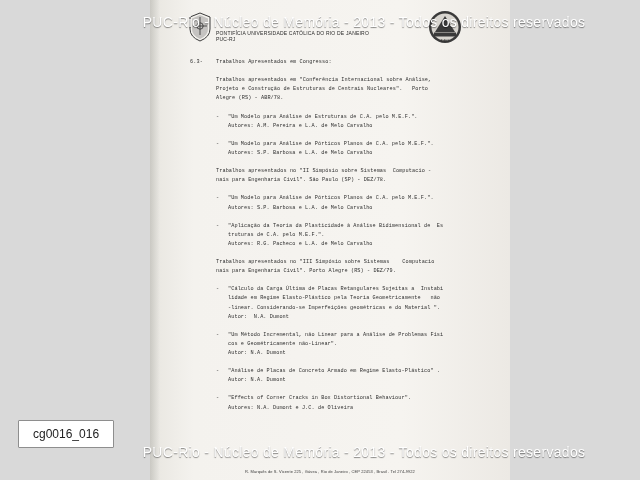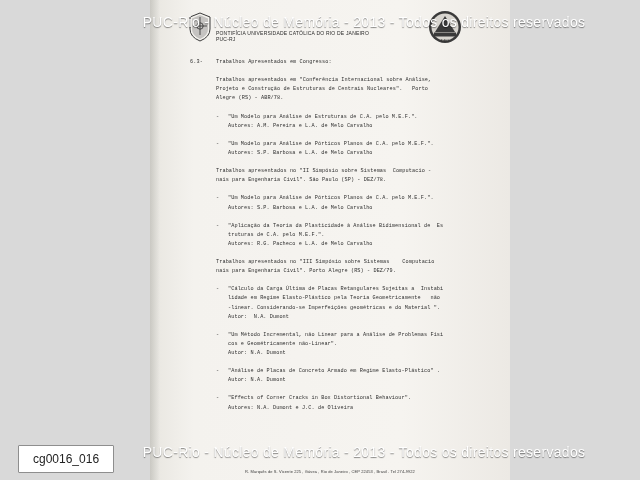--- a/index.html
+++ b/index.html
@@ -74,21 +74,21 @@
     text-shadow:0 1px 1px rgba(0,0,0,.45);
     letter-spacing:.3px;
     pointer-events:none;
     padding-left:44px;
   }
   #wm-top{top:14px;}
   #wm-bottom{bottom:20px;}
 
   
   #id-chip{
-    position:absolute;left:18px;bottom:7px;
+    position:absolute;left:18px;bottom:32px;
     background:#ffffff;border:1px solid #8e8e8e;
     padding:6px 14px;
     font-family:"Liberation Sans",sans-serif;
     font-size:12px;color:#222;
     border-radius:1px;
   }
 </style>
 </head>
 <body>
 

